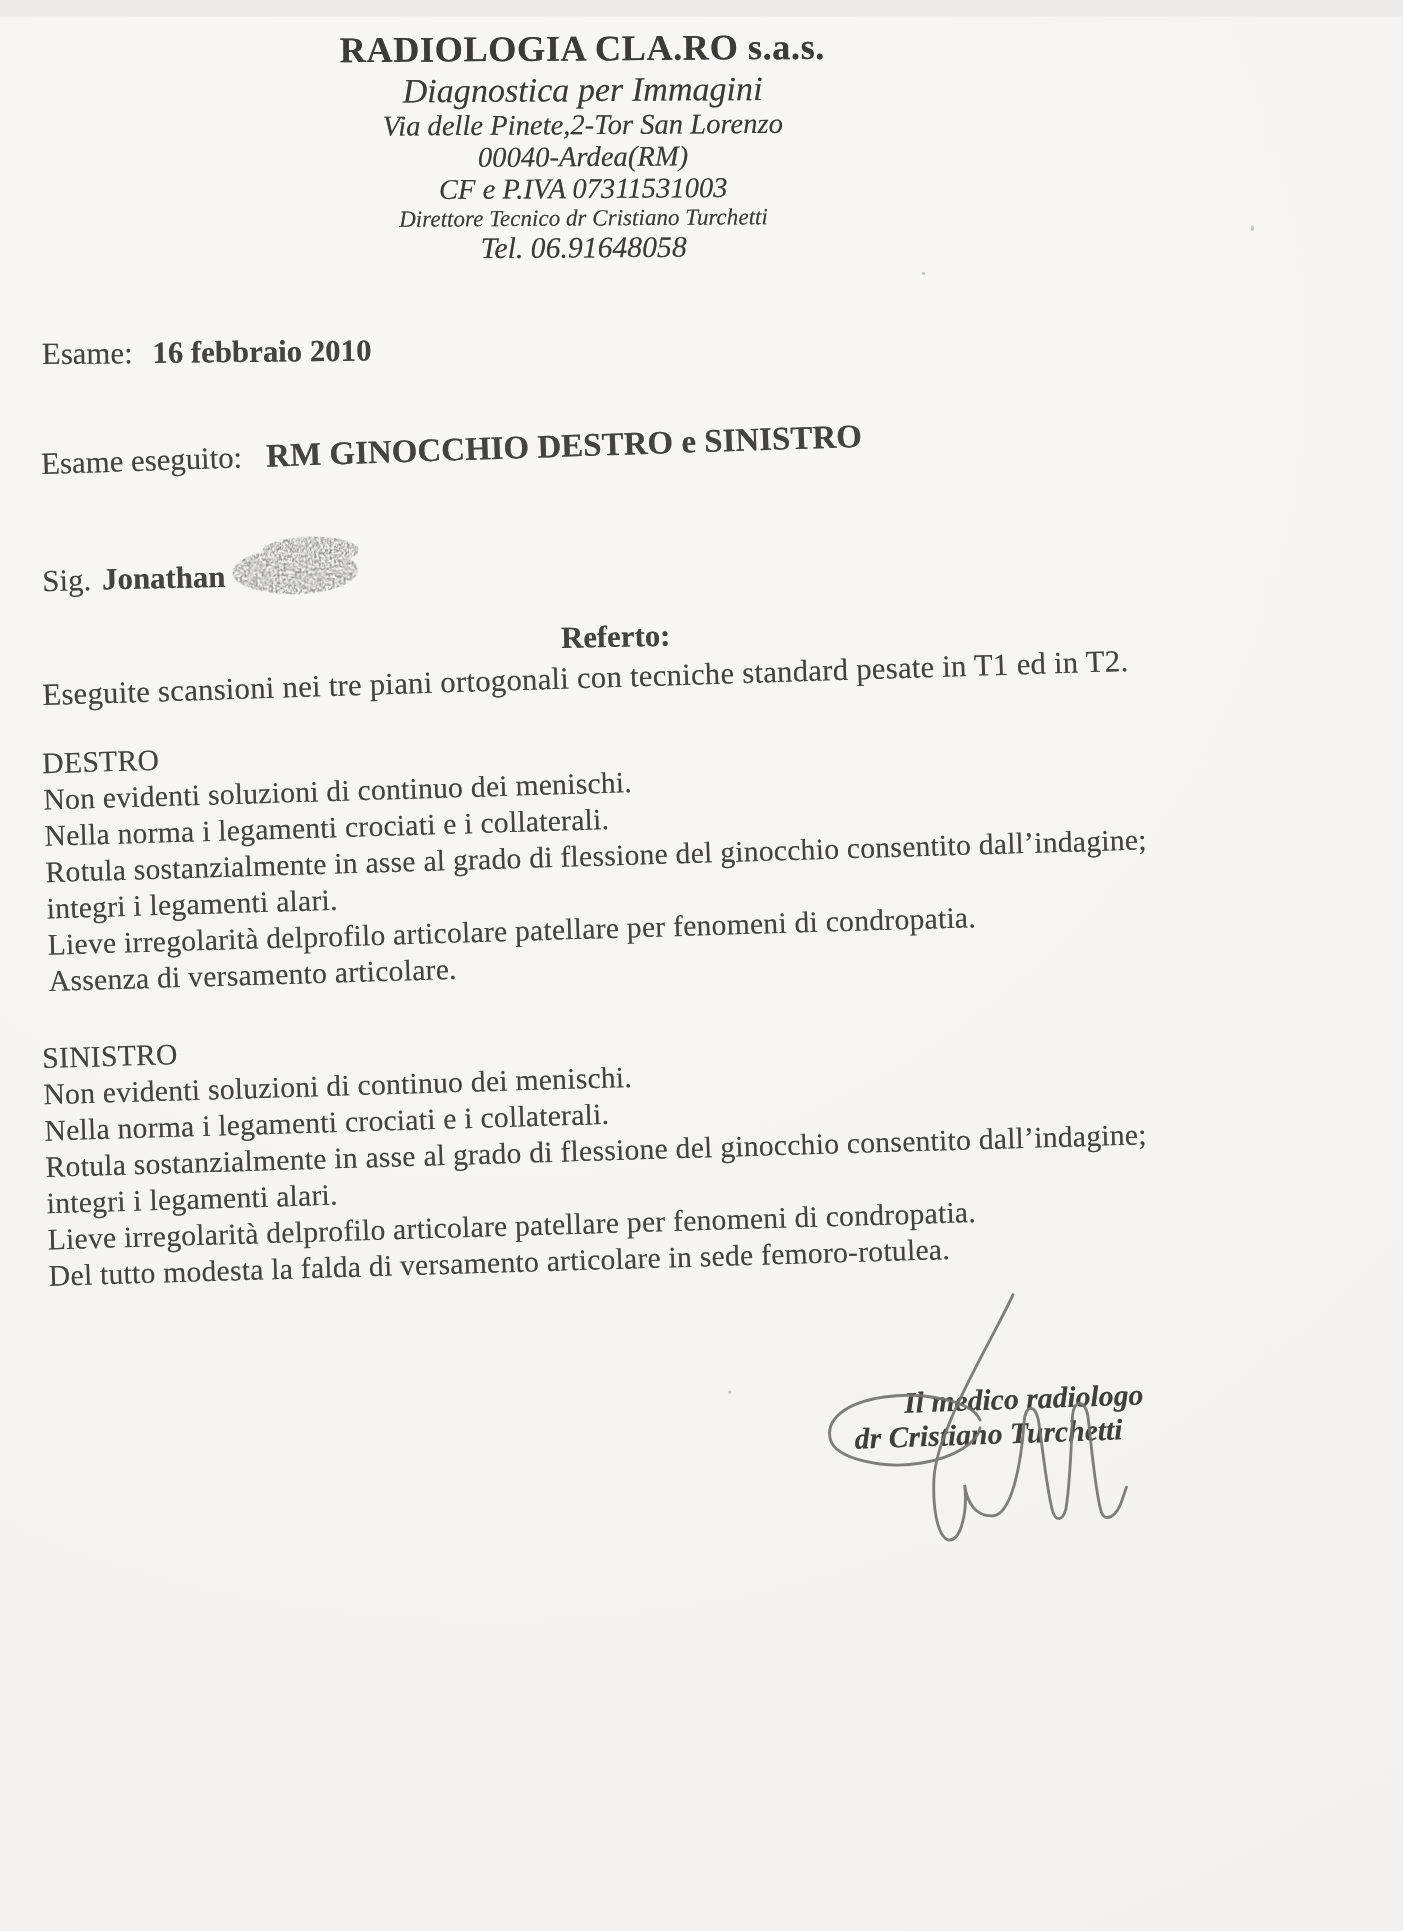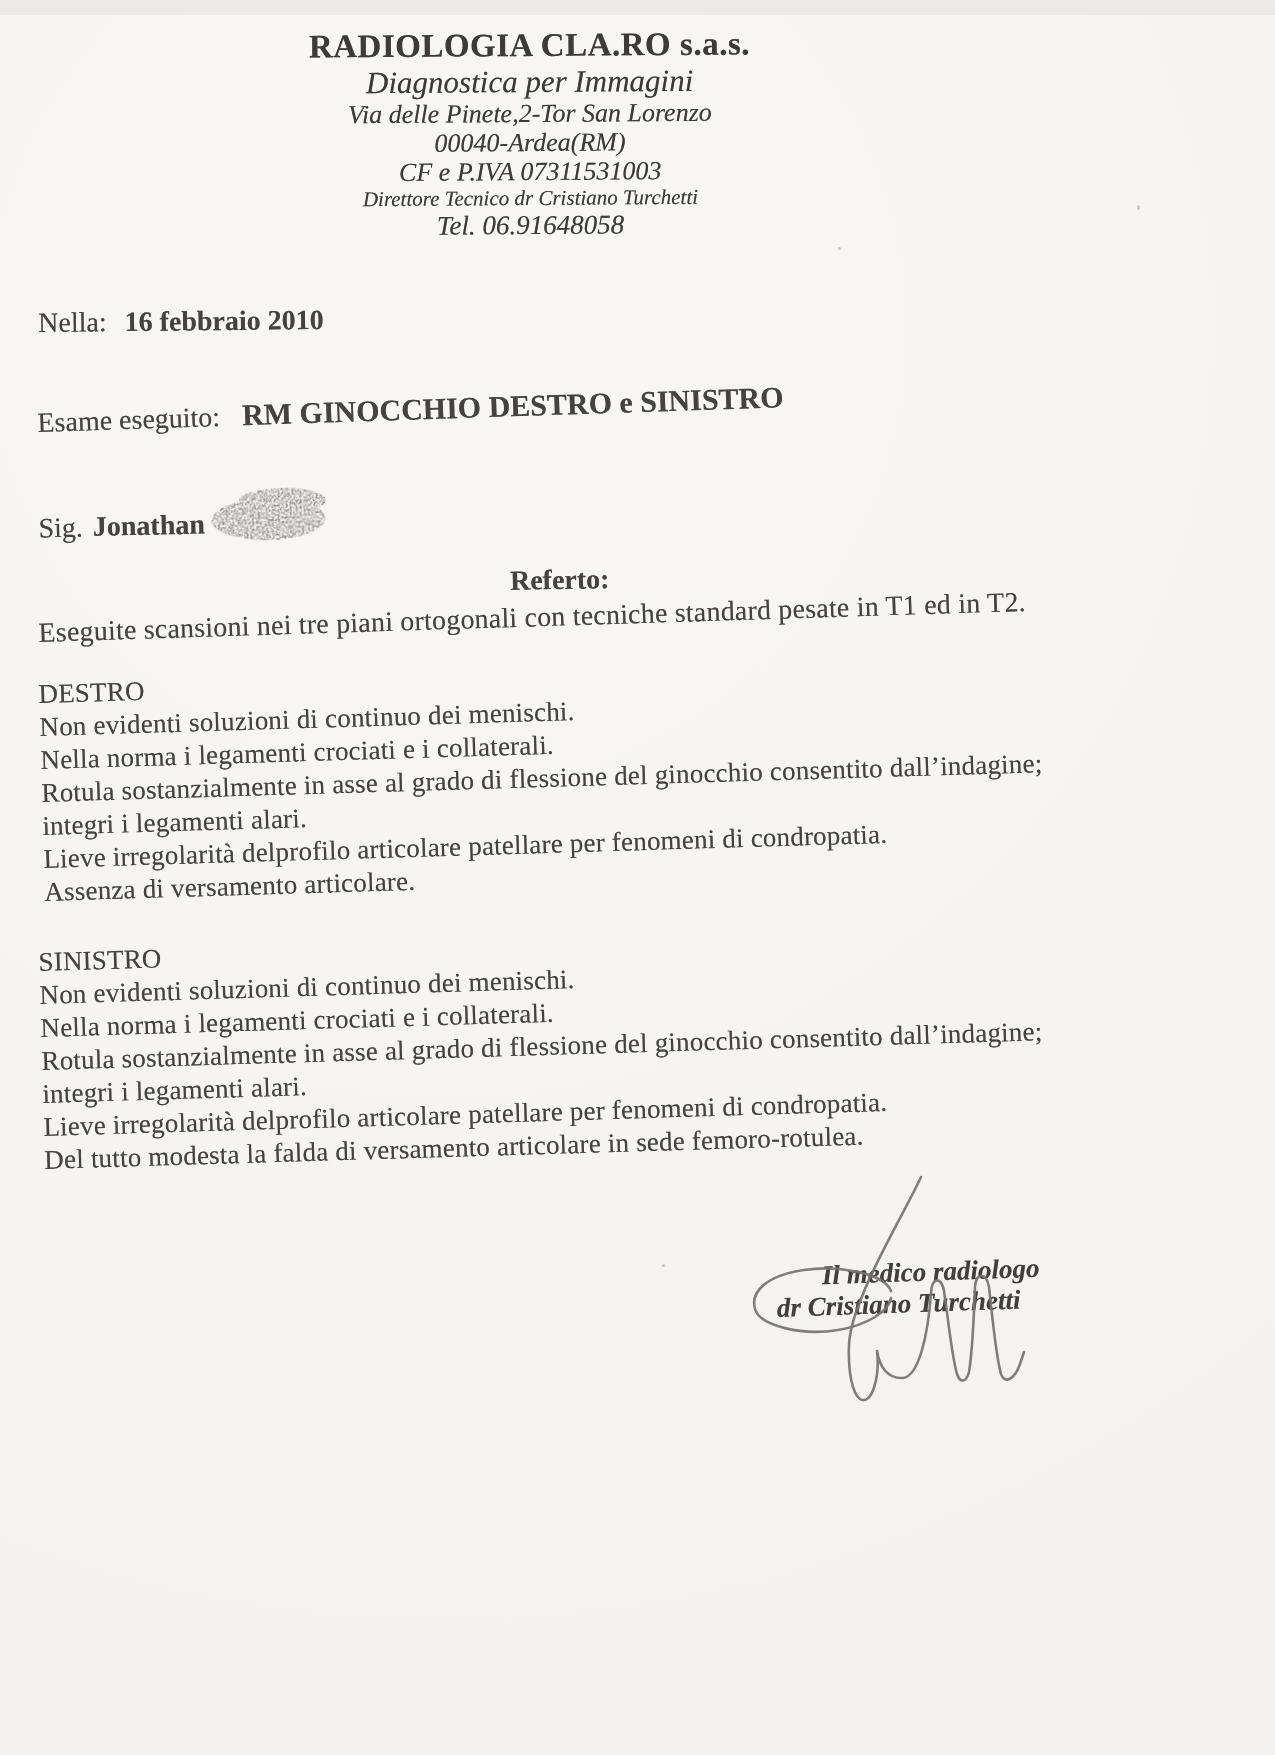--- a/index.html
+++ b/index.html
@@ -81,21 +81,21 @@
     <div class="clinic">RADIOLOGIA CLA.RO s.a.s.</div>
     <div class="tagline">Diagnostica per Immagini</div>
     <div class="addr">Via delle Pinete,2-Tor San Lorenzo</div>
     <div class="addr">00040-Ardea(RM)</div>
     <div class="vat">CF e P.IVA 07311531003</div>
     <div class="director">Direttore Tecnico dr Cristiano Turchetti</div>
     <div class="phone">Tel. 06.91648058</div>
   </header>
 
   <div class="abs ink date-line">
-    <span>Nella:</span><span class="b val">16 febbraio 2010</span>
+    <span>Esame:</span><span class="b val">16 febbraio 2010</span>
   </div>
 
   <div class="abs ink exam-line">
     <span>Esame eseguito:</span><span class="b val">RM GINOCCHIO DESTRO e SINISTRO</span>
   </div>
 
   <div class="abs ink patient-line">
     <span>Sig.</span><span class="b fname">Jonathan</span><svg class="blob" width="122" height="56" viewBox="0 0 122 56" aria-hidden="true">
       <defs>
         <filter id="speckle" x="-8%" y="-8%" width="116%" height="116%">

